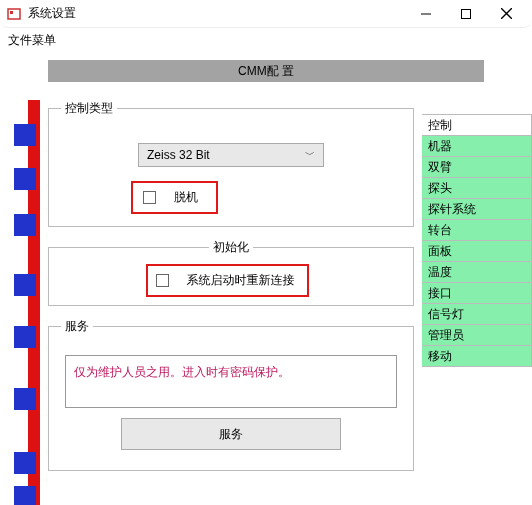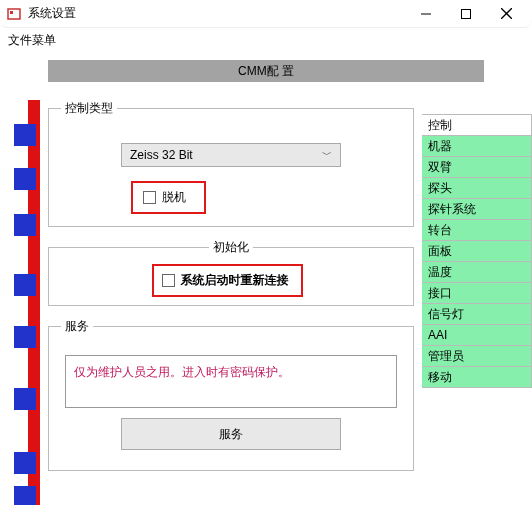--- a/index.html
+++ b/index.html
@@ -24,24 +24,24 @@
 
   .leftrail { width: 40px; background: #fff; position: relative; flex-shrink:0; }
   .leftrail .redbar { position: absolute; left: 28px; top: 0; bottom: 0; width: 12px; background: #d11; }
   .leftrail .bluebox { position: absolute; left: 14px; width: 22px; height: 22px; background: #2233cc; }
 
   .main { flex: 1; padding: 0 8px 0 8px; overflow: hidden; }
 
   fieldset { border: 1px solid #bbb; margin-bottom: 12px; padding: 16px 12px 12px 12px; position: relative; }
   fieldset > legend { padding: 0 4px; font-size: 12px; }
 
-  .dropdown { width: 220px; height: 24px; border: 1px solid #aaa; background: #e8e8e8; display: flex; align-items: center; padding: 0 8px; margin: 10px auto 14px auto; justify-content: space-between; }
+  .dropdown { width: 186px; height: 24px; border: 1px solid #aaa; background: #e8e8e8; display: flex; align-items: center; padding: 0 8px; margin: 10px auto 14px auto; justify-content: space-between; }
   .chev { font-size: 10px; color: #444; }
 
-  .chk { display: flex; align-items: center; gap: 6px; }
+  .chk { display: flex; align-items: center; gap: 18px; }
   .chk .box { width: 13px; height: 13px; border: 1px solid #666; background: #fff; flex-shrink:0; }
 
   .highlight { border: 2px solid #e01818; padding: 6px 18px 6px 10px; display: inline-flex; }
 
   .wide-btn { width: 220px; height: 32px; background: #e8e8e8; border: 1px solid #aaa; display: flex; align-items: center; justify-content: center; margin: 8px auto; }
   .wide-btn.highlighted { outline: 2px solid #e01818; }
 
   .svc-note { border: 1px solid #999; height: 53px; padding: 8px; margin: 4px 4px 10px 4px; font-size: 12px; color: #be185d; }
 
   .tabs { width: 110px; flex-shrink: 0; padding-top: 14px; }
@@ -121,21 +121,21 @@
             <span>脱机</span>
           </label>
         </div>
       </div>
     </fieldset>
 
     <fieldset style="padding:10px 6px 8px 6px;text-align:center;">
       <legend>初始化</legend>
 
 
-      <div class="highlight" style="margin-top:-2px;margin-left:-8px;padding:6px 12px 6px 8px;font-weight:bold;">
+      <div class="highlight" style="margin-top:-2px;margin-left:-8px;padding:6px 12px 6px 8px;">
         <label class="chk">
           <span class="box"></span>
           <span>系统启动时重新连接</span>
         </label>
       </div>
     </fieldset>
 
     <fieldset>
       <legend>服务</legend>
 
@@ -173,23 +173,20 @@
     <div class="tab">
         <span>温度</span>
       </div>
     <div class="tab">
         <span>接口</span>
       </div>
     <div class="tab">
         <span>信号灯</span>
       </div>
     <div class="tab">
-        <span>AAI</span>
-      </div>
-    <div class="tab">
         <span>管理员</span>
       </div>
     <div class="tab">
         <span>移动</span>
       </div>
   </div>
 
 </div>
 
 </body></html>

